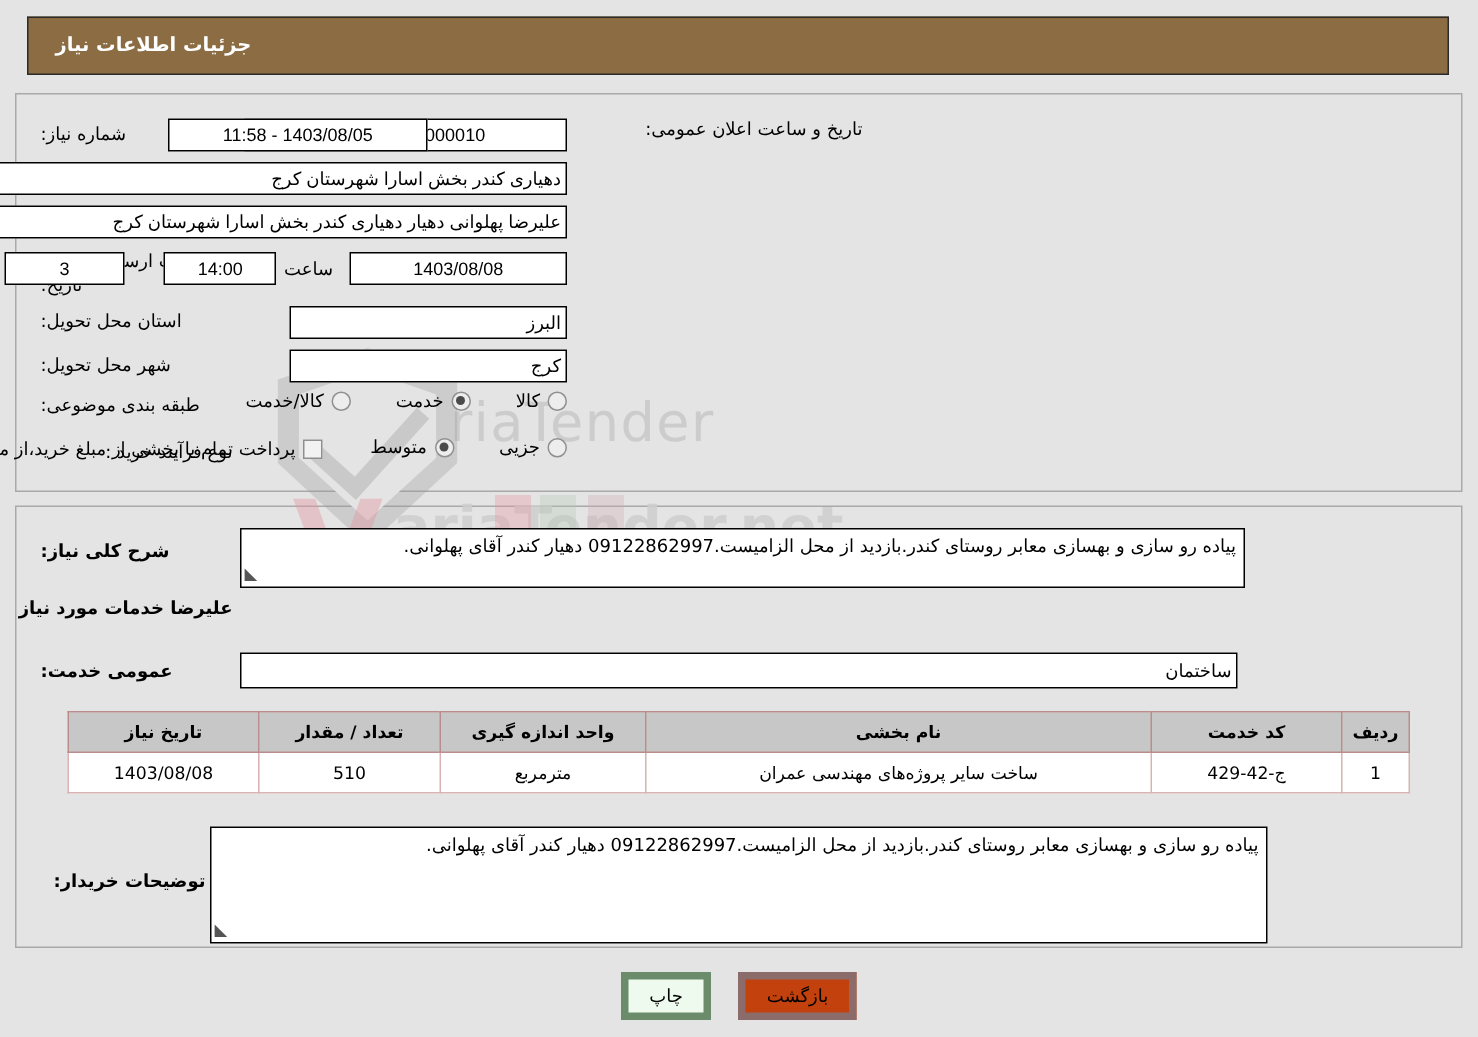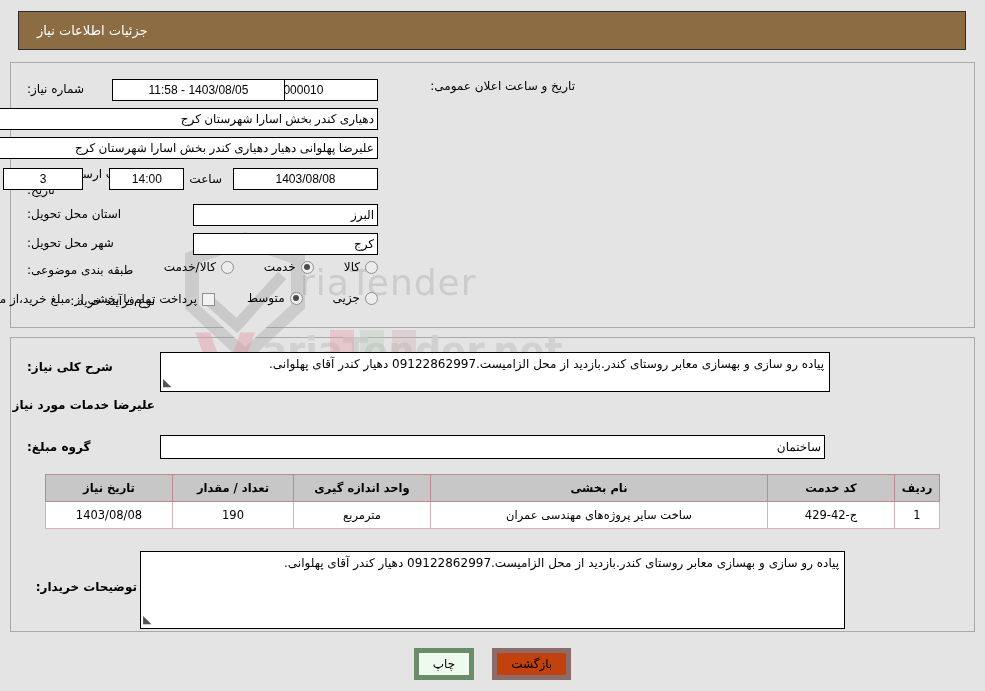--- a/index.html
+++ b/index.html
@@ -107,21 +107,21 @@
     font-size: 13px;
     display: flex;
     align-items: center;
     justify-content: flex-start;
     padding-right: 0;
     z-index: 3;
   }
   .page-header .title {
     margin-right: auto;
     padding-left: 18px;
-    font-weight: normal;
+    font-weight: bold;
     text-align: right;
   }
 
   
   .panel {
     position: absolute;
     background: transparent;
     border: 1px solid #a9a9a9;
     box-sizing: border-box;
     z-index: 4;
@@ -406,21 +406,21 @@
 <div class="panel panel-mid"></div>
 
 <div class="section-head" style="top:360px; right:830px; width:128px; text-align:left;">شرح کلی نیاز:</div>
 <div class="ta" style="position:absolute; top:352px; right:155px; width:670px; height:40px; z-index:6;">
   <span>پیاده رو سازی و بهسازی معابر روستای کندر.بازدید از محل الزامیست.09122862997 دهیار کندر آقای پهلوانی.</span>
   <span class="grip">◢</span>
 </div>
 
 <div class="section-head" style="top:398px; right:830px;">علیرضا خدمات مورد نیاز</div>
 
-<div class="section-head" style="top:440px; right:830px; width:128px; text-align:left;">گروه مبلغ:</div>
+<div class="section-head" style="top:440px; right:830px; width:128px; text-align:left;">عمومی خدمت:</div>
 <div class="frow" style="top:435px; right:160px;">
   <div class="fld" style="width:665px; height:24px; line-height:22px;">ساختمان</div>
 </div>
 
 <div class="tbl-wrap">
   <table class="need-tbl">
     <thead>
       <tr>
         <th style="width:36px;">ردیف</th>
         <th style="width:118px;">کد خدمت</th>
@@ -429,21 +429,21 @@
         <th style="width:112px;">تعداد / مقدار</th>
         <th style="width:118px;">تاریخ نیاز</th>
       </tr>
     </thead>
     <tbody>
       <tr>
         <td>1</td>
         <td>ج-42-429</td>
         <td>ساخت سایر پروژه‌های مهندسی عمران</td>
         <td>مترمربع</td>
-        <td>190</td>
+        <td>510</td>
         <td>1403/08/08</td>
       </tr>
     </tbody>
   </table>
 </div>
 
 <div class="section-head" style="top:580px; right:848px;">توضیحات خریدار:</div>
 <div class="ta" style="position:absolute; top:551px; right:140px; width:705px; height:78px; z-index:6;">
   <span>پیاده رو سازی و بهسازی معابر روستای کندر.بازدید از محل الزامیست.09122862997 دهیار کندر آقای پهلوانی.</span>
   <span class="grip">◢</span>

